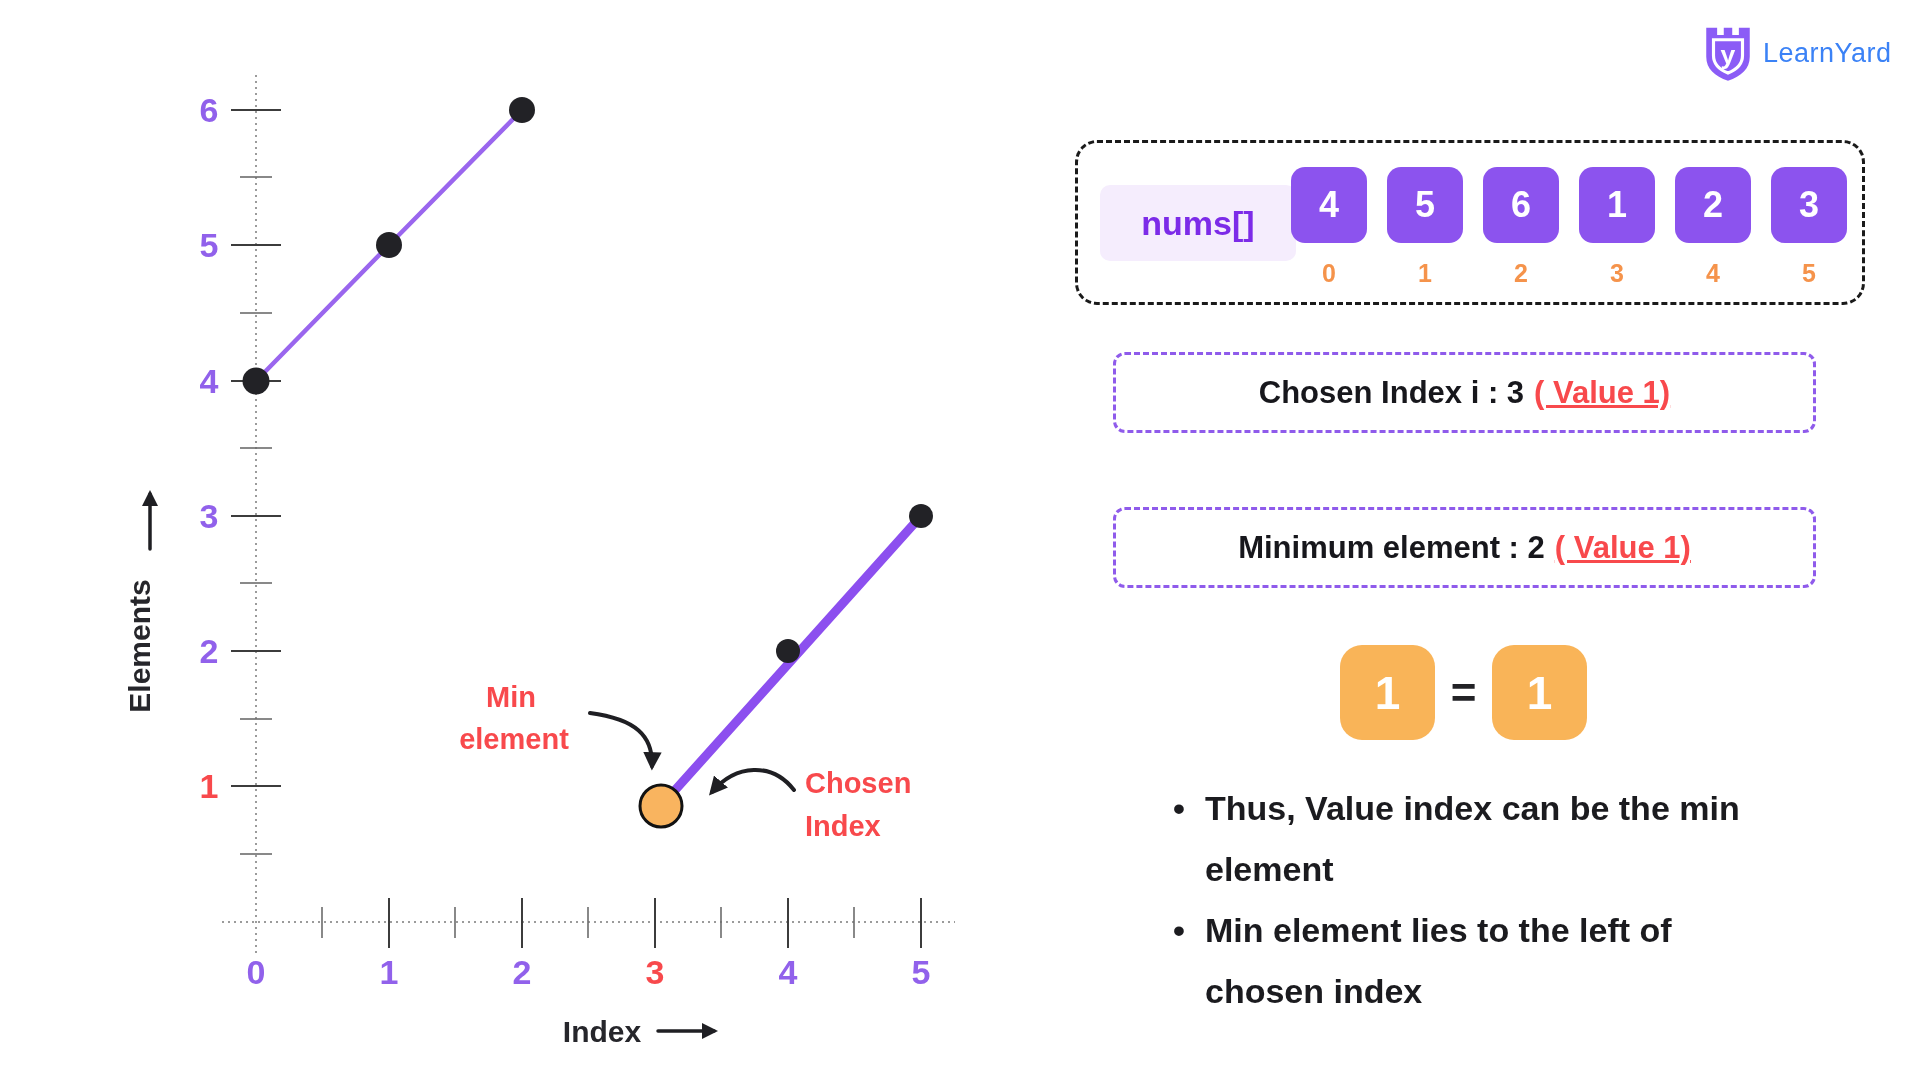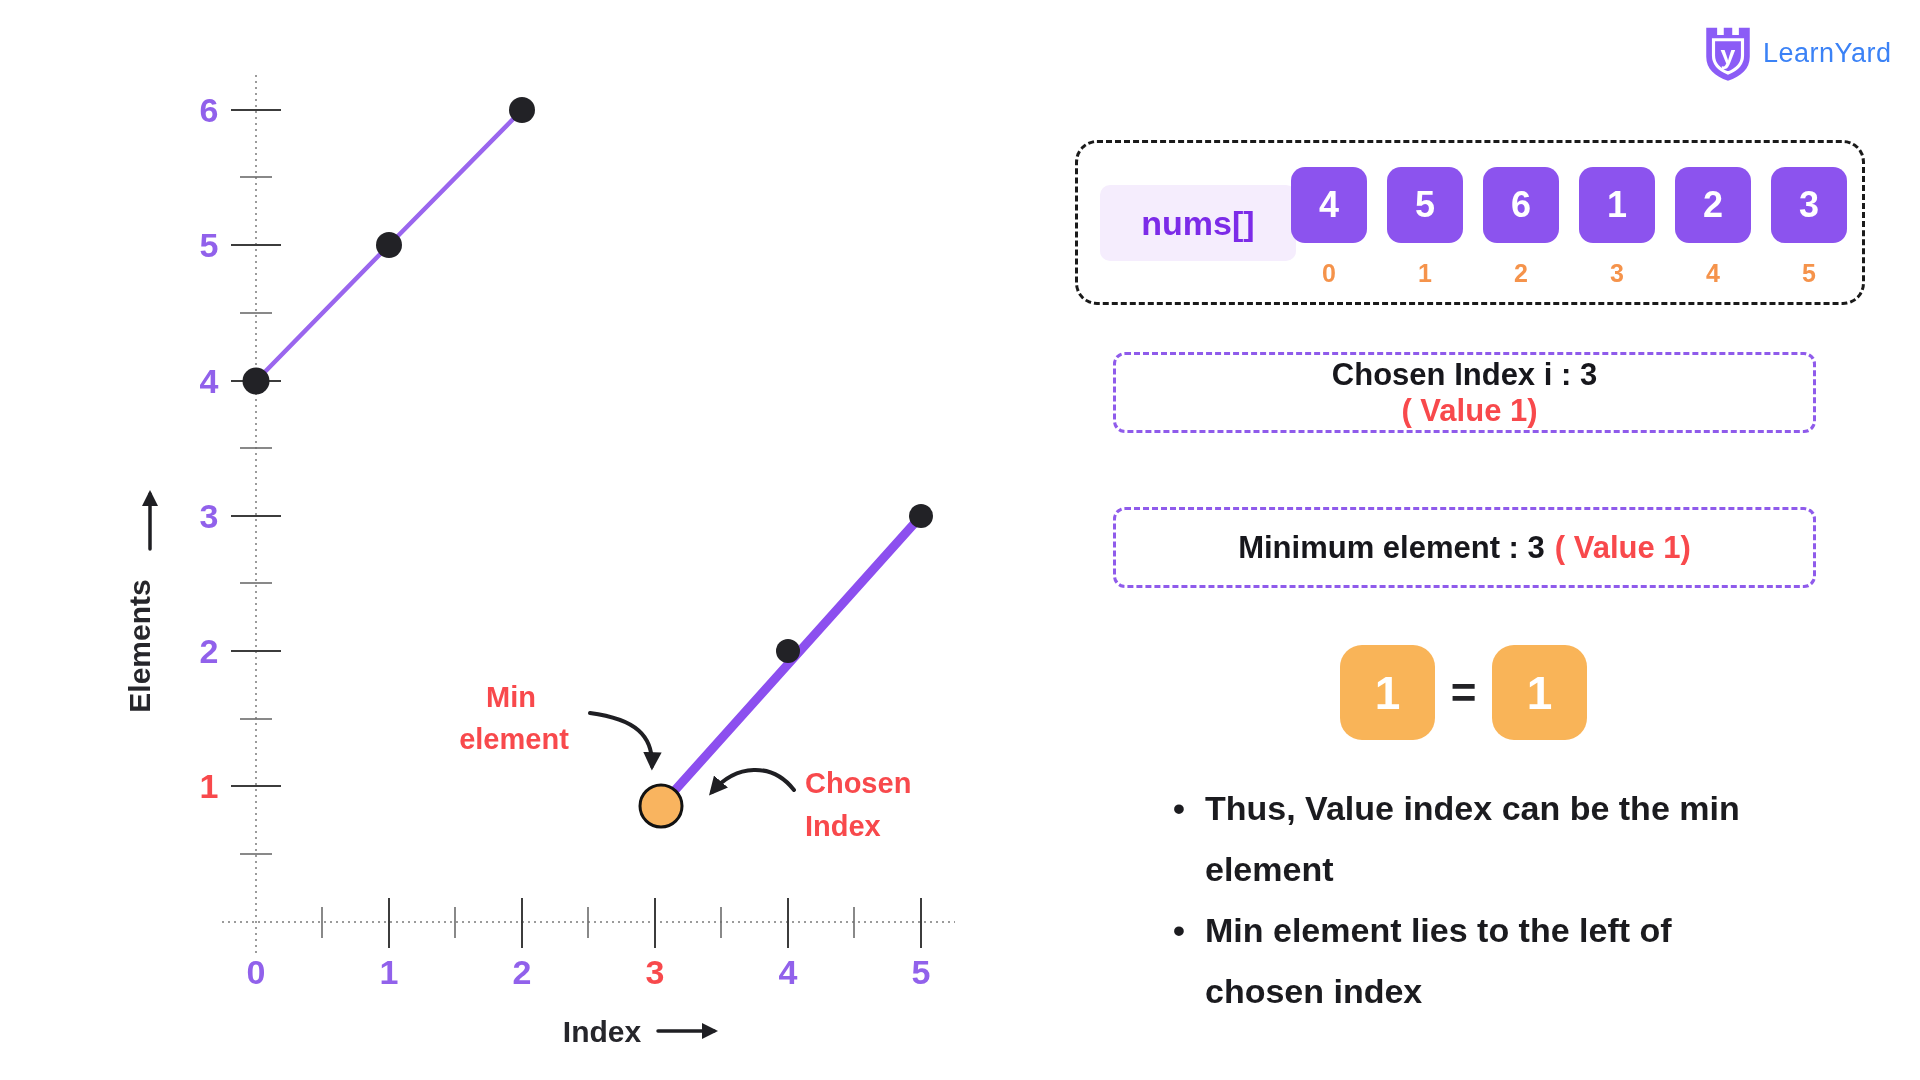--- a/index.html
+++ b/index.html
@@ -33,23 +33,23 @@
   #nums-chip{position:absolute;left:22px;top:42px;width:196px;height:76px;background:#f5edfd;border-radius:10px;
              display:flex;align-items:center;justify-content:center;font-size:34px;font-weight:700;color:#7c2be8;}
   #cells-row{position:absolute;left:213px;top:24px;display:flex;gap:20px;}
   .cell-col{width:76px;display:flex;flex-direction:column;align-items:center;}
   .cell{width:76px;height:76px;background:#8c53ee;border-radius:14px;display:flex;align-items:center;justify-content:center;
         color:#ffffff;font-size:36px;font-weight:700;}
   .cell-idx{margin-top:16px;font-size:25px;font-weight:700;color:#f5934b;}
   
   .info-box{left:1113px;width:703px;height:81px;border:3px dashed #8f5beb;border-radius:12px;box-sizing:border-box;
             display:flex;align-items:center;justify-content:center;font-size:31px;font-weight:700;color:#17171c;background:#fff;}
-  #chosen-box{top:352px;flex-direction:column;}
+  #chosen-box{top:352px;}
   #minimum-box{top:507px;}
-  .value-note{color:#f8494c;margin-left:10px;}
+  .value-note{color:#f8494c;margin-left:10px;text-decoration:underline;}
   
   #equality{left:1340px;top:645px;display:flex;align-items:center;}
   .eq-box{width:95px;height:95px;background:#f9b458;border-radius:22px;display:flex;align-items:center;justify-content:center;
           color:#ffffff;font-size:46px;font-weight:700;}
   .eq-sign{width:57px;text-align:center;font-size:44px;font-weight:700;color:#222226;}
   
   #bullets{left:1173px;top:778px;width:610px;}
   .bullet-item{display:flex;align-items:flex-start;font-size:34px;font-weight:700;color:#1b1b1f;line-height:61px;}
   .bullet-dot{width:32px;flex:0 0 32px;font-size:34px;}
 </style>
@@ -174,21 +174,21 @@
     </div>
   </div>
 </div>
 
 <div id="chosen-box" class="abs info-box">
   <span>Chosen Index i : 3</span>
   <span class="value-note">( Value 1)</span>
 </div>
 
 <div id="minimum-box" class="abs info-box">
-  <span>Minimum element : 3</span>
+  <span>Minimum element : 2</span>
   <span class="value-note">( Value 1)</span>
 </div>
 
 <div id="equality" class="abs">
   <div class="eq-box">1</div>
   <div class="eq-sign">=</div>
   <div class="eq-box">1</div>
 </div>
 
 <div id="bullets" class="abs">

